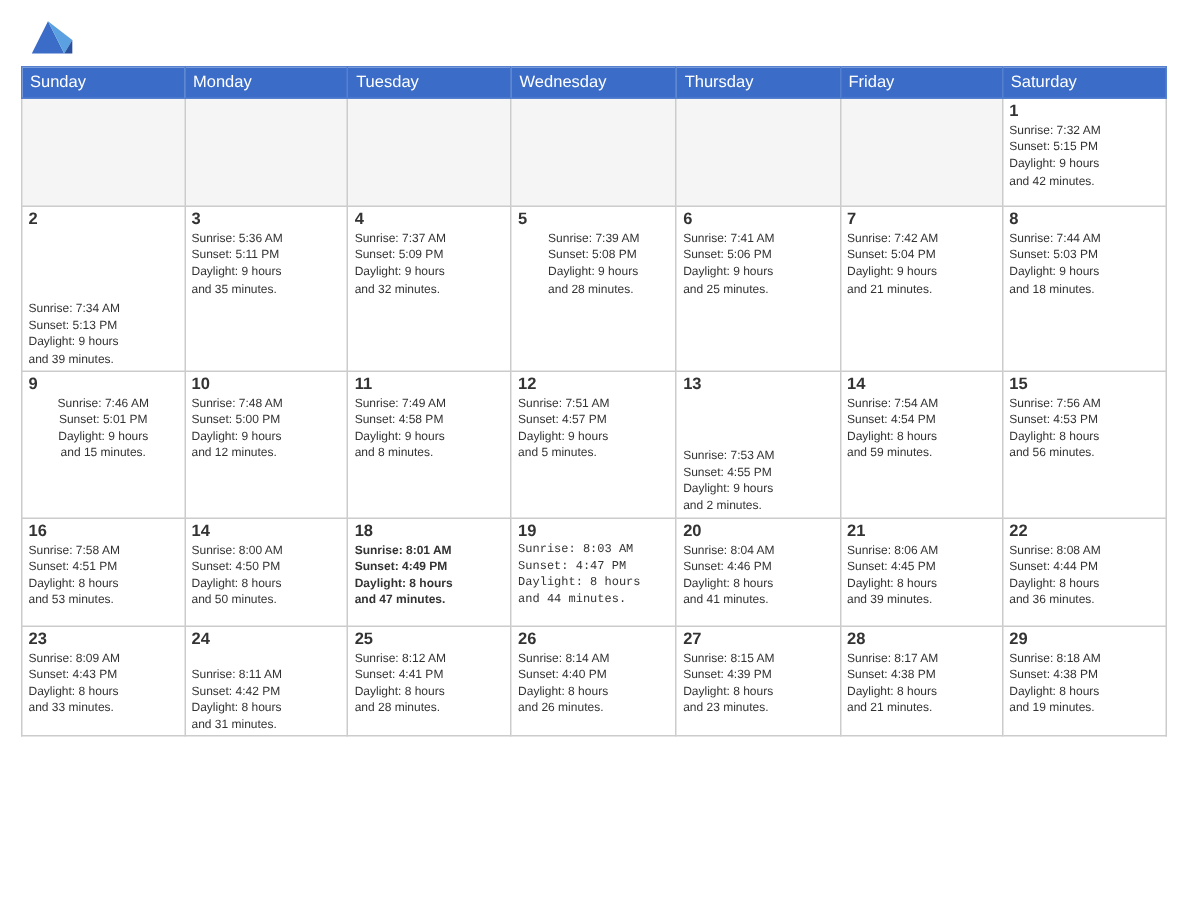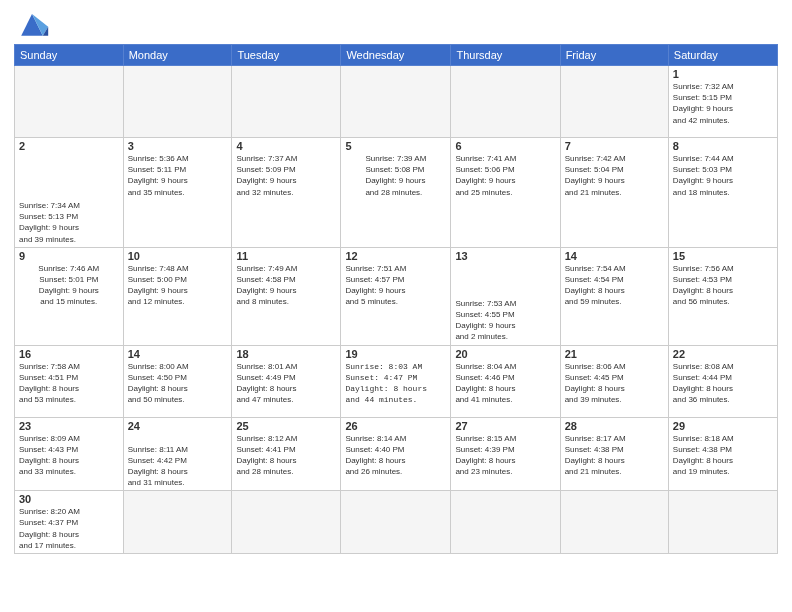--- a/index.html
+++ b/index.html
@@ -255,21 +255,21 @@
           </td>
           <td>
             <span class="day-number">14</span>
             <div class="day-info" style="white-space: pre-line;">Sunrise: 8:00 AM
 Sunset: 4:50 PM
 Daylight: 8 hours
 and 50 minutes.</div>
           </td>
           <td>
             <span class="day-number">18</span>
-            <div class="day-info" style="white-space: pre-line;">Sunrise: 8:01 AM
+            <div class="day-info" style="white-space: pre-line; font-weight: bold;">Sunrise: 8:01 AM
 Sunset: 4:49 PM
 Daylight: 8 hours
 and 47 minutes.</div>
           </td>
           <td>
             <span class="day-number">19</span>
             <div class="day-info" style="white-space: pre-line; font-family: Liberation Mono, monospace;">Sunrise: 8:03 AM
 Sunset: 4:47 PM
 Daylight: 8 hours
 and 44 minutes.</div>
@@ -339,31 +339,16 @@
 Daylight: 8 hours
 and 21 minutes.</div>
           </td>
           <td>
             <span class="day-number">29</span>
             <div class="day-info" style="white-space: pre-line;">Sunrise: 8:18 AM
 Sunset: 4:38 PM
 Daylight: 8 hours
 and 19 minutes.</div>
           </td>
-        </tr>
-        <tr>
-          <td class="last-row">
-            <span class="day-number">30</span>
-            <div class="day-info" style="white-space: pre-line;">Sunrise: 8:20 AM
-Sunset: 4:37 PM
-Daylight: 8 hours
-and 17 minutes.</div>
-          </td>
-          <td class="empty last-row"></td>
-          <td class="empty last-row"></td>
-          <td class="empty last-row"></td>
-          <td class="empty last-row"></td>
-          <td class="empty last-row"></td>
-          <td class="empty last-row"></td>
         </tr>
       </tbody>
   </table>
 </div>
 
 </body></html>

